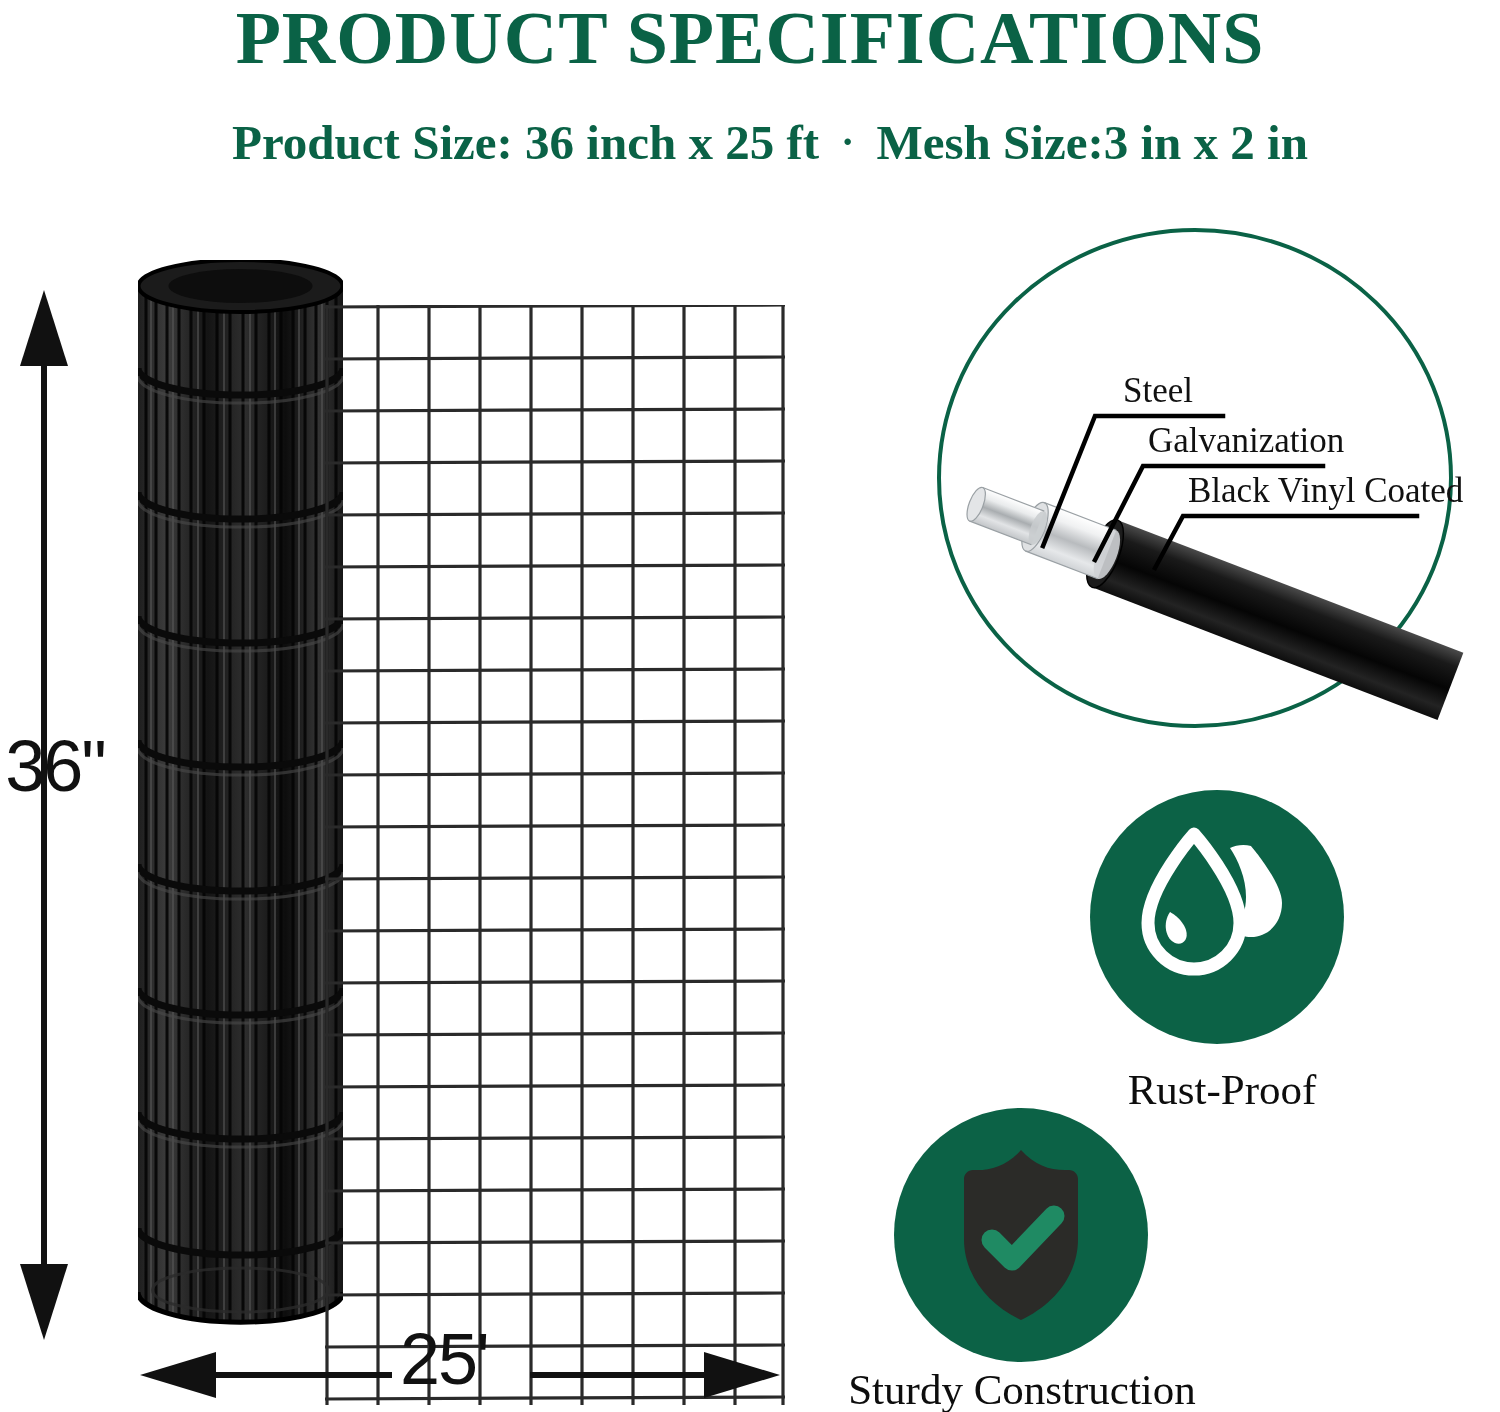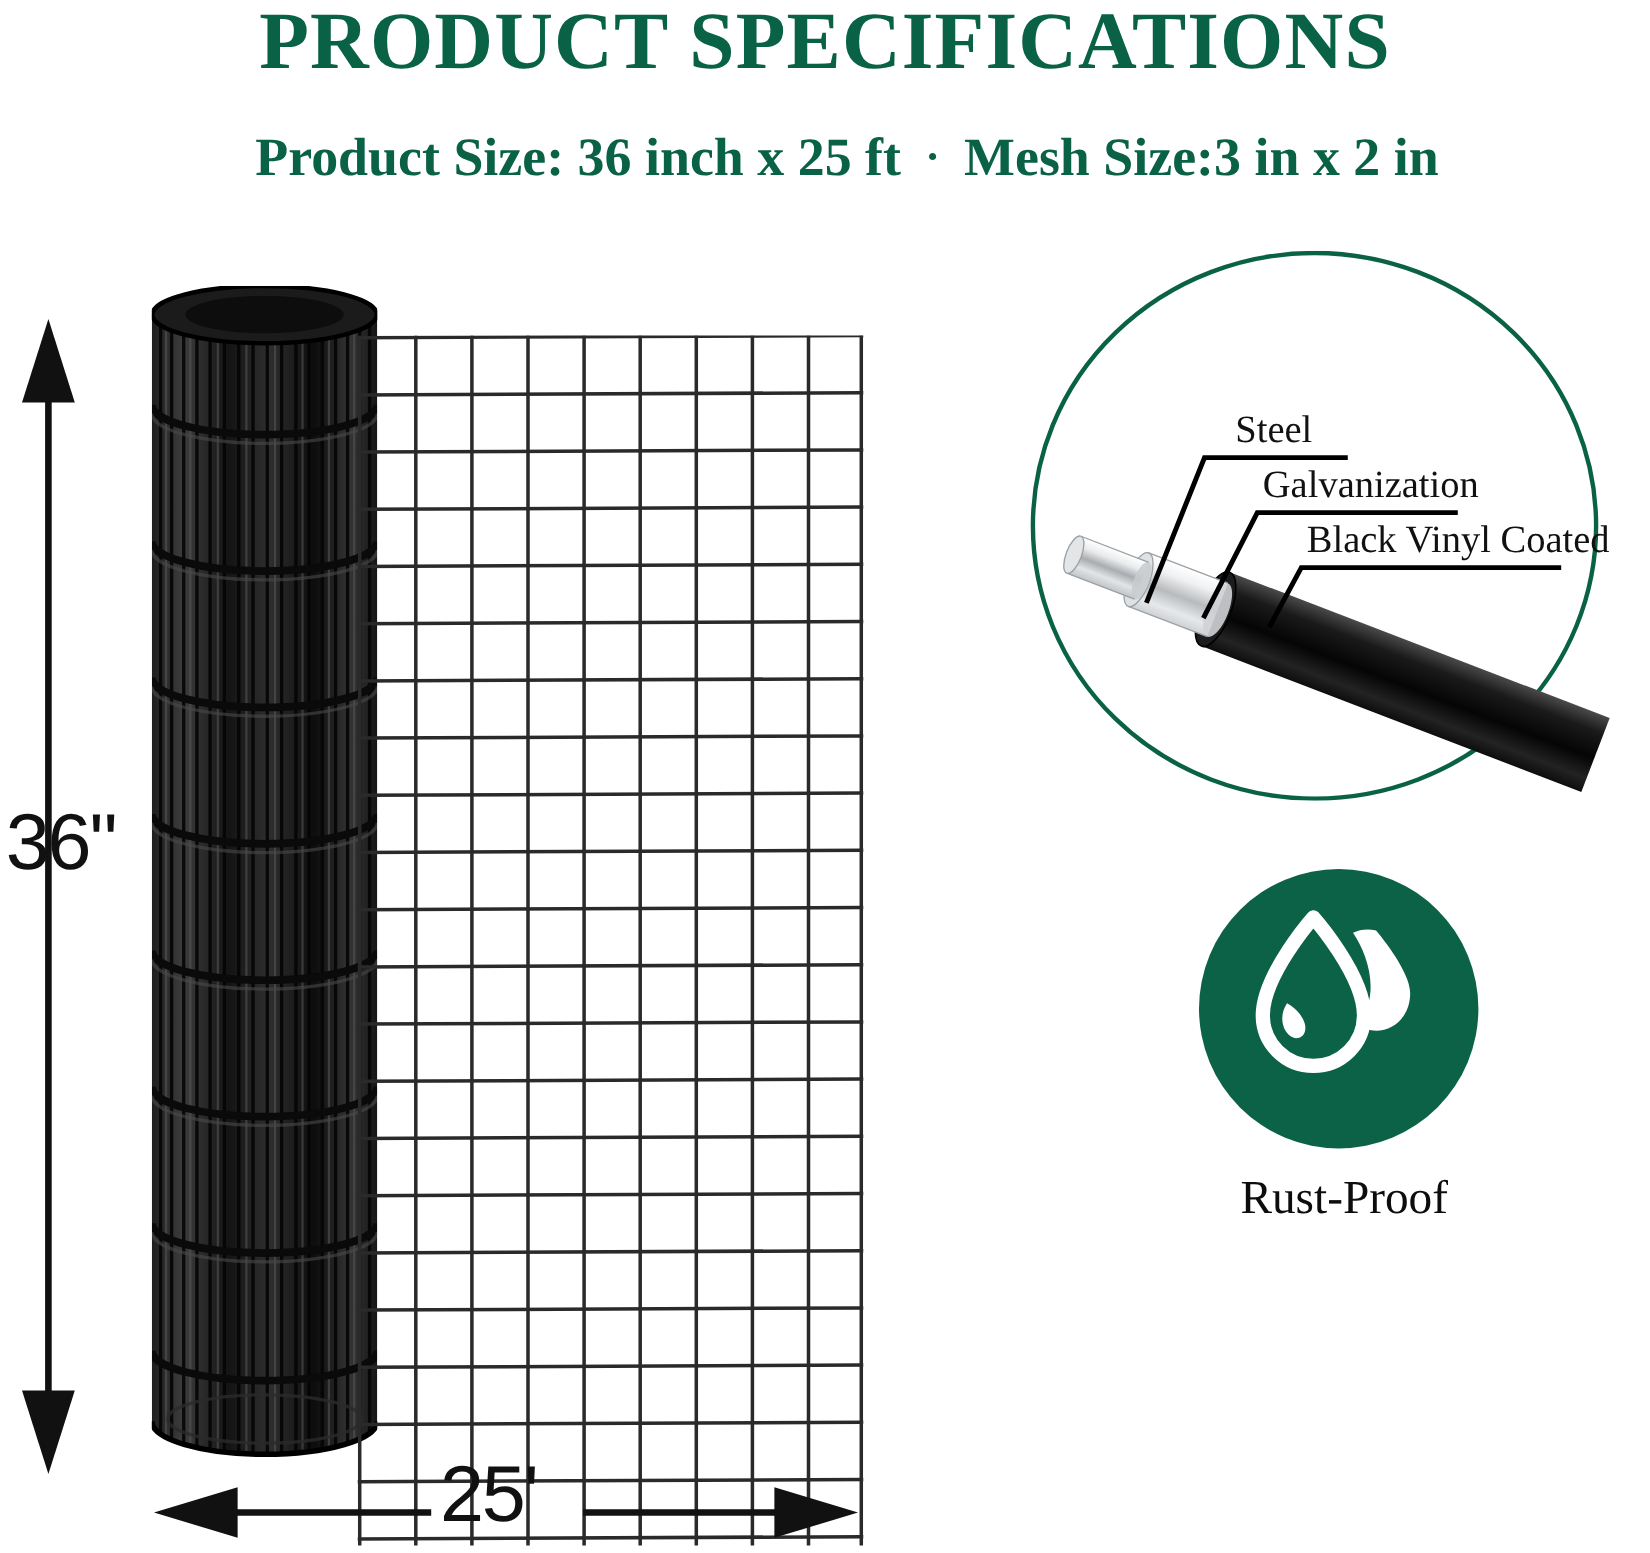--- a/index.html
+++ b/index.html
@@ -369,15 +369,23 @@
 
       <path d="M161,56 C161,56 192,92 192,113 C192,133 178,147 161,147 C155,147 149,145 145,141 C152,132 156,120 156,107 C156,88 148,70 140,58 C146,55 154,54 161,56 Z" fill="#ffffff"></path>
 
       <path d="M104,44 C104,44 150,96 150,133 C150,159 129,179 104,179 C79,179 58,159 58,133 C58,96 104,44 104,44 Z" fill="none" stroke="#ffffff" stroke-width="13" stroke-linejoin="round"></path>
 
       <path d="M80,122 C80,122 92,128 96,140 C99,150 92,156 85,153 C76,149 72,134 80,122 Z" fill="#ffffff"></path>
     </svg>
     <div class="badge-label">Rust-Proof</div>
   </div>
 
+  <div class="badge" id="badge-sturdy">
+    <div class="badge-circle"></div>
+    <svg style="position:absolute;left:22px;top:0;width:254px;height:254px;" viewBox="0 0 254 254">
+      <path d="M127,42 C113,58 96,63 79,62 C74,62 70,66 70,71 L70,131 C70,168 95,197 127,212 C159,197 184,168 184,131 L184,71 C184,66 180,62 175,62 C158,63 141,58 127,42 Z" fill="#2b2b28"></path>
+      <path d="M98,132 L118,152 L160,108" fill="none" stroke="#1f8a63" stroke-width="21" stroke-linecap="round" stroke-linejoin="round"></path>
+    </svg>
+    <div class="badge-label">Sturdy Construction</div>
+  </div>
 
 
 </div>
 
 </body></html>

